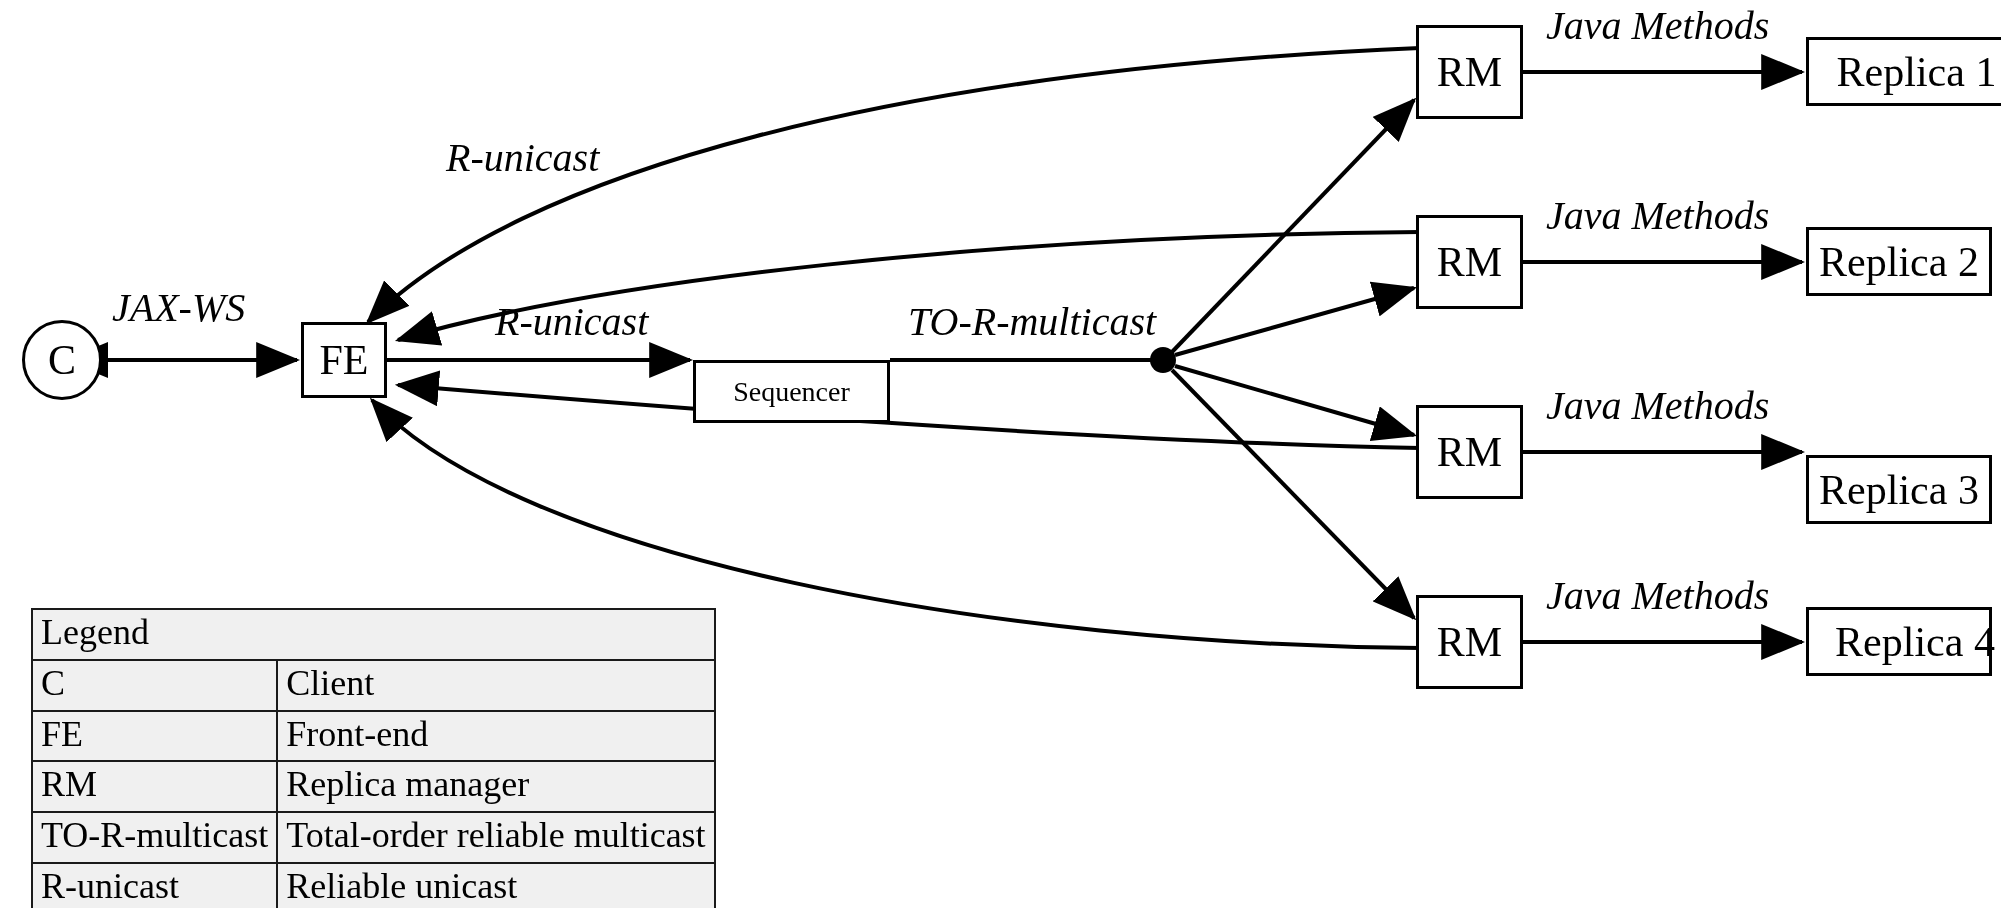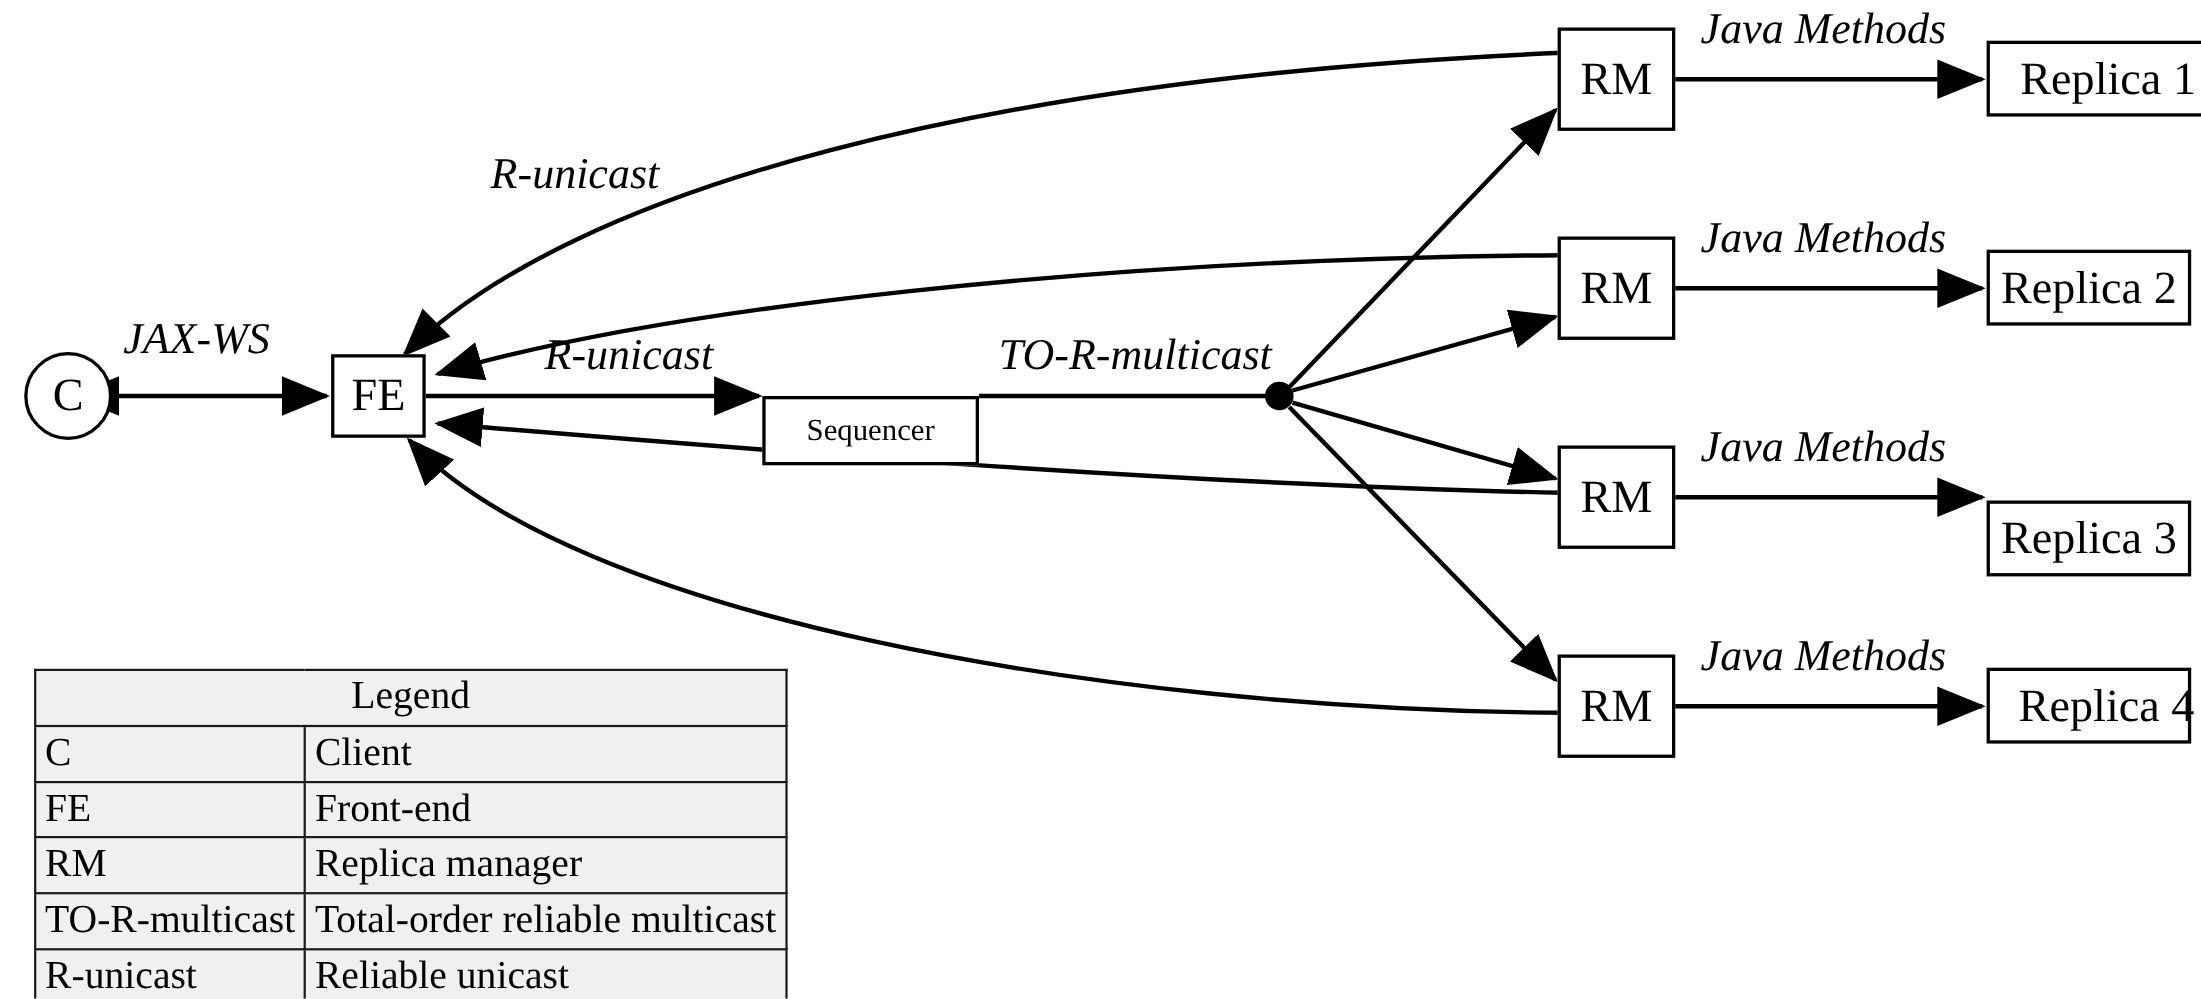--- a/index.html
+++ b/index.html
@@ -69,21 +69,21 @@
     font-size: 36px;
   }
   #legend-table td {
     border: 2px solid #1a1a1a;
     background: #f0f0f0;
     padding: 4px 8px 7px 8px;
     line-height: 1.05;
     white-space: nowrap;
   }
   #legend-table td.legend-title {
-    text-align: center;
+    text-align: left;
   }
   #legend-table td.legend-key {
     width: 235px;
   }
   #legend-table td.legend-val {
     width: 405px;
   }
 </style>
 </head>
 <body>

